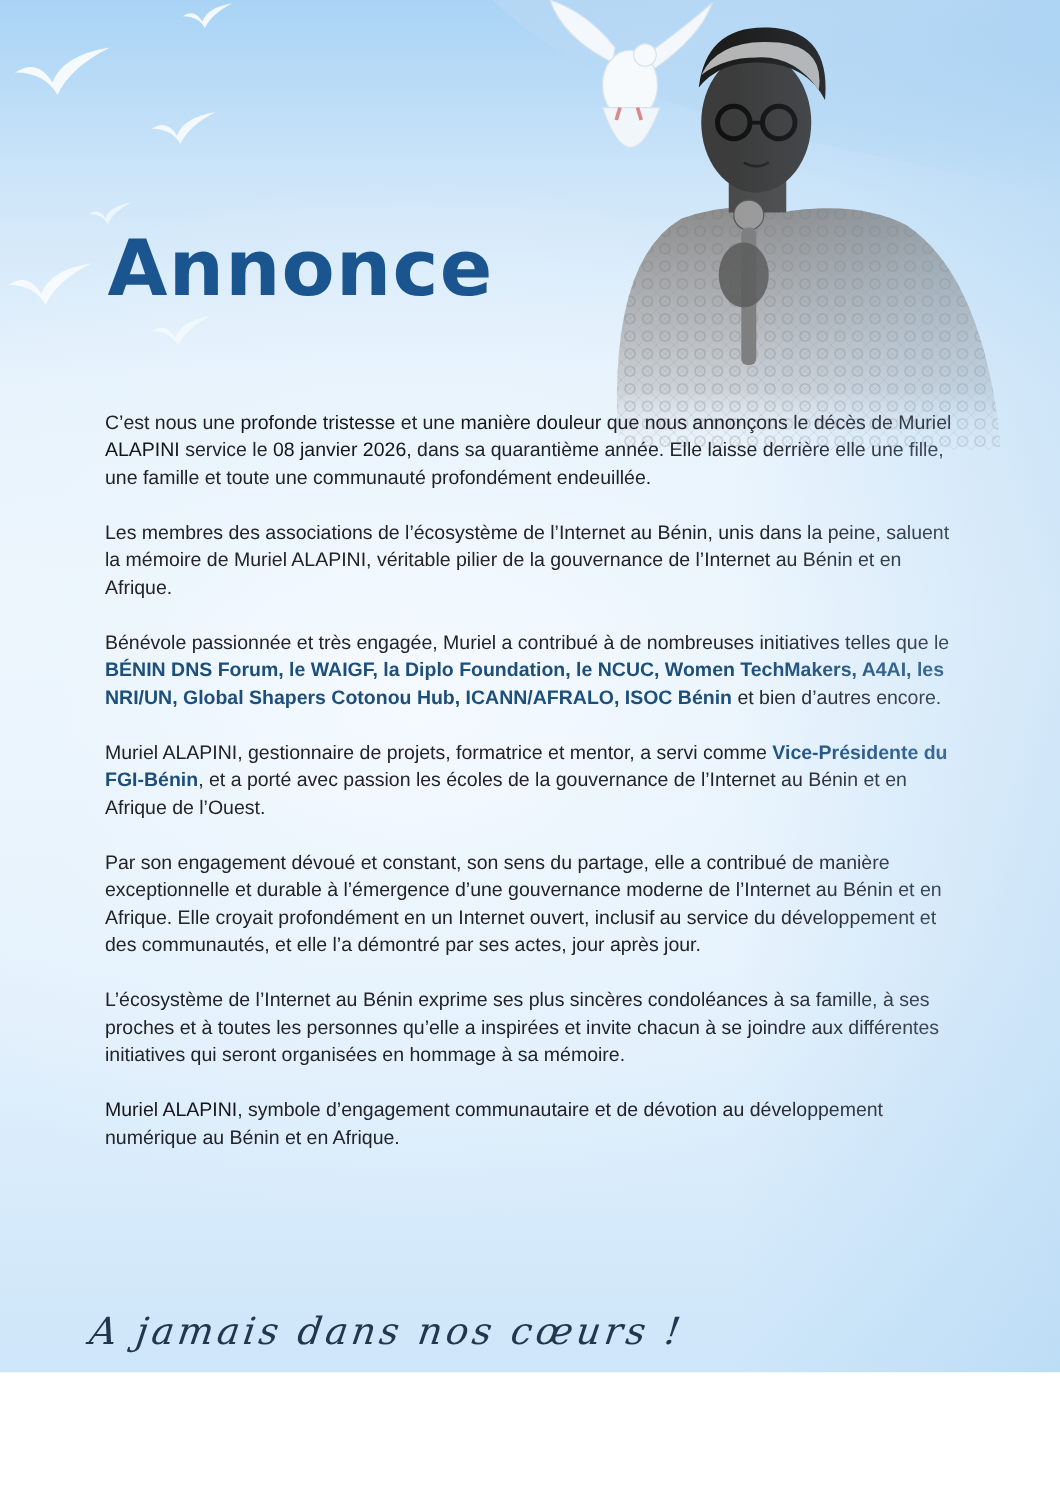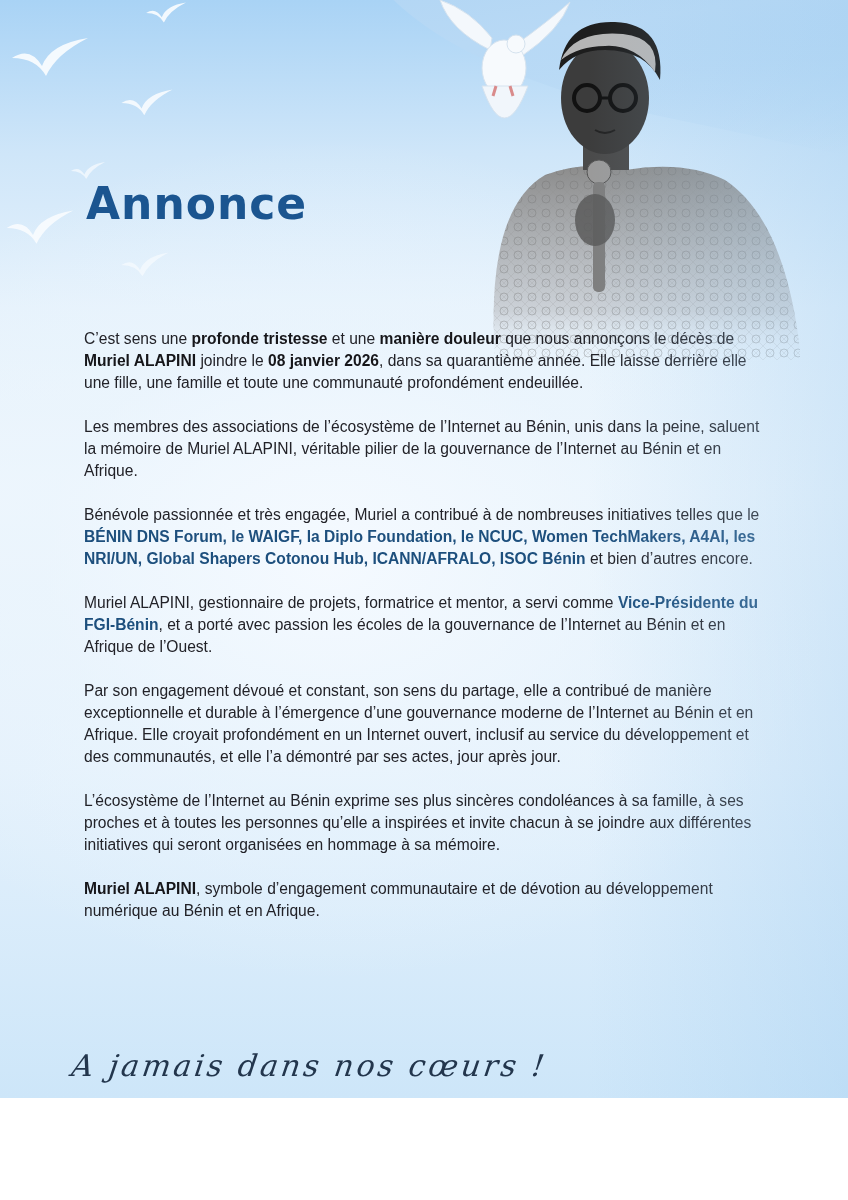--- a/index.html
+++ b/index.html
@@ -30,30 +30,30 @@
   }
   .bird { position: absolute; }
   .bird svg { display: block; }
 
   .dove { position: absolute; left: 430px; top: 0px; width: 150px; height: 150px; }
   .portrait { position: absolute; left: 455px; top: 10px; width: 345px; height: 350px; }
 
   .title {
     position: absolute; left: 86px; top: 178px;
     font-family: "DejaVu Sans", sans-serif;
-    font-weight: bold; font-size: 44px; letter-spacing: 1px;
+    font-weight: bold; font-size: 62px; letter-spacing: 1px;
     color: #1b5590;
   }
 
   .body-text {
     position: absolute; left: 84px; top: 328px; width: 690px;
     font-size: 15.6px; line-height: 22px; color: #222228;
   }
   .body-text p { margin-bottom: 22px; }
-  .body-text b { font-weight: bold; color: #16161a; }
+  .body-text b { font-weight: normal; color: #16161a; }
   .body-text .hl { font-weight: bold; color: #1d4f7d; }
 
   .signature {
     position: absolute; left: 72px; top: 1048px;
     font-family: "DejaVu Serif", serif; font-style: italic;
     font-size: 30px; color: #23364d; letter-spacing: 3px;
     transform: skewX(-8deg);
   }
 
   .footer {
@@ -143,21 +143,21 @@
       <rect x="138" y="172" width="12" height="110" rx="5" fill="#7e7e7e"></rect>
 
       <ellipse cx="140" cy="210" rx="20" ry="26" fill="#5a5a5a" opacity="0.85"></ellipse>
     </svg>
   </div>
 
   <h1 class="title">Annonce</h1>
 
   <div class="body-text">
     <p>
-      <span>C’est sens une </span><b>profonde tristesse</b><span> et une </span><b>manière douleur</b><span> que nous annonçons le décès de </span><b>Muriel ALAPINI</b><span> joindre le </span><b>08 janvier 2026</b><span>, dans sa quarantième année. Elle  laisse derrière  elle une fille,  une  famille et  toute une communauté profondément endeuillée.</span>
+      <span>C’est nous une </span><b>profonde tristesse</b><span> et une </span><b>manière douleur</b><span> que nous annonçons le décès de </span><b>Muriel ALAPINI</b><span> service le </span><b>08 janvier 2026</b><span>, dans sa quarantième année. Elle  laisse derrière  elle une fille,  une  famille et  toute une communauté profondément endeuillée.</span>
     </p>
     <p>
       <span>Les membres des associations de l’écosystème de l’Internet au Bénin, unis dans la peine,  saluent  la  mémoire de   Muriel ALAPINI,  véritable pilier de la gouvernance de l’Internet au Bénin et en Afrique.</span>
     </p>
     <p>
       <span>Bénévole passionnée et très engagée, Muriel a contribué à de nombreuses initiatives telles que  le </span><span class="hl">BÉNIN DNS Forum, le WAIGF, la Diplo Foundation, le NCUC, Women TechMakers, A4AI, les NRI/UN, Global Shapers Cotonou Hub, ICANN/AFRALO, ISOC Bénin</span><span>  et  bien d’autres  encore.</span>
     </p>
     <p>
       <span>Muriel ALAPINI, gestionnaire de projets, formatrice et mentor, a servi  comme </span><span class="hl">Vice-Présidente du FGI-Bénin</span><span>, et  a porté  avec passion les écoles de la gouvernance de l’Internet au Bénin et en Afrique de l’Ouest.</span>
     </p>

